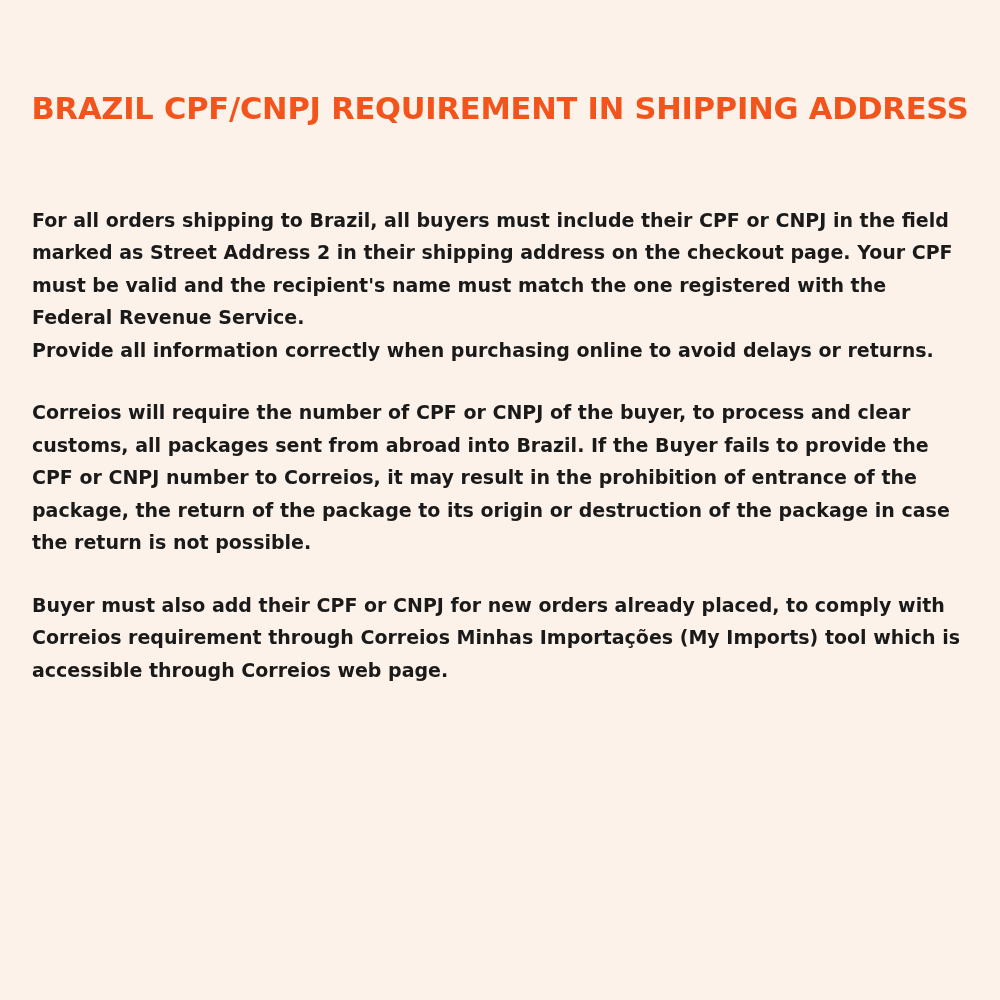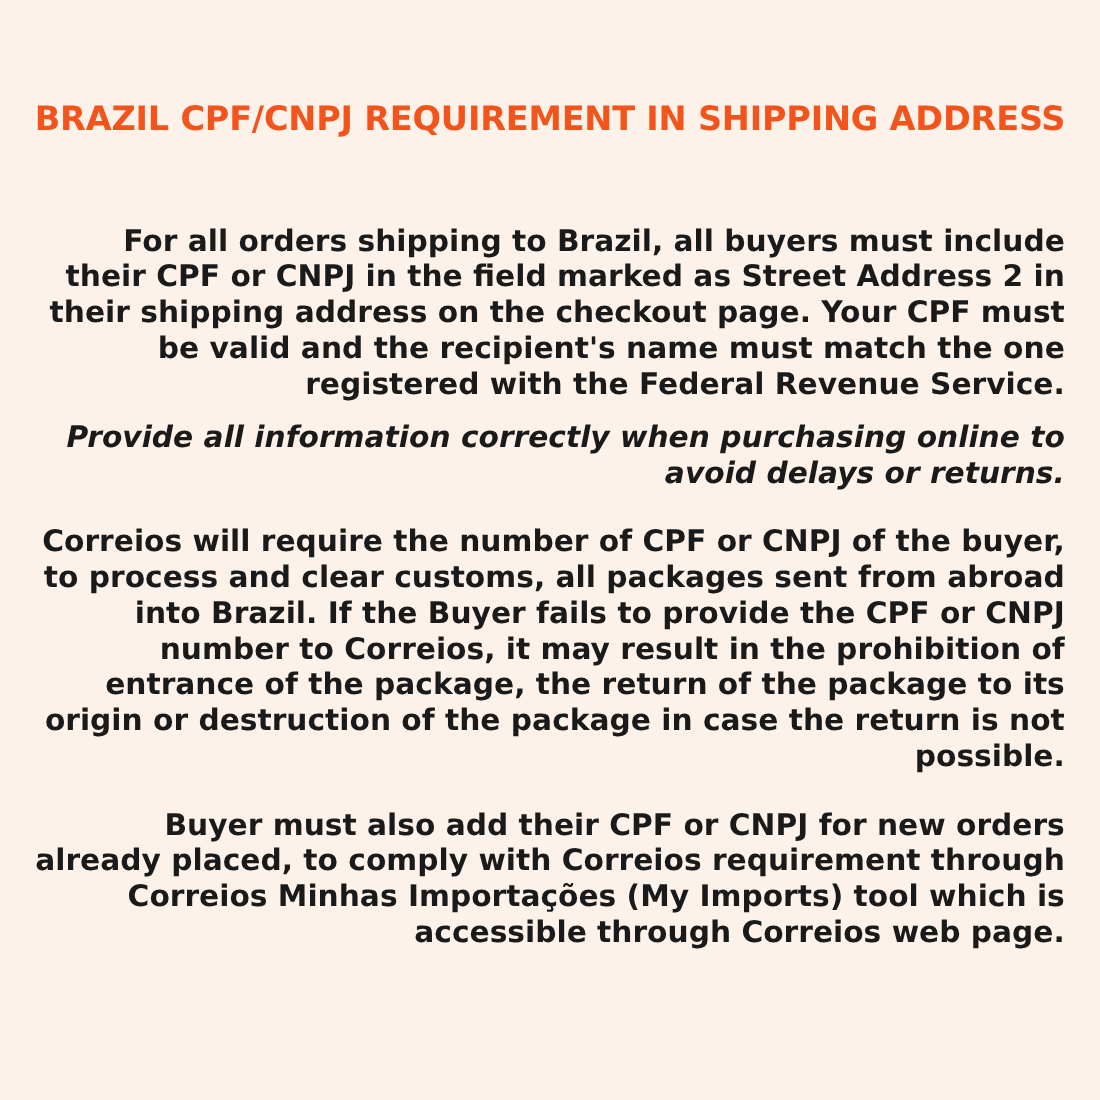--- a/index.html
+++ b/index.html
@@ -29,34 +29,33 @@
     color: #F2541B;
     font-size: 30.5px;
     font-weight: bold;
     letter-spacing: -0.2px;
     line-height: 1.1;
   }
   .body-block {
     margin-top: 78px;
   }
   .para {
-    text-align: right;
+    text-align: left;
     color: #1A1A1A;
-    font-size: 27px;
+    font-size: 19px;
     font-weight: bold;
     line-height: 32.5px;
     margin: 0 0 0 0;
     padding: 0 14px;
   }
   .para + .para {
     margin-top: 30px;
   }
   .para.tight-follow {
-    margin-top: 16px;
-    font-style: italic;
+    margin-top: 0;
   }
 </style>
 </head>
 <body>
 
 <div class="page">
 
   <h1 class="title">BRAZIL CPF/CNPJ REQUIREMENT IN SHIPPING ADDRESS</h1>
 
   <div class="body-block">

